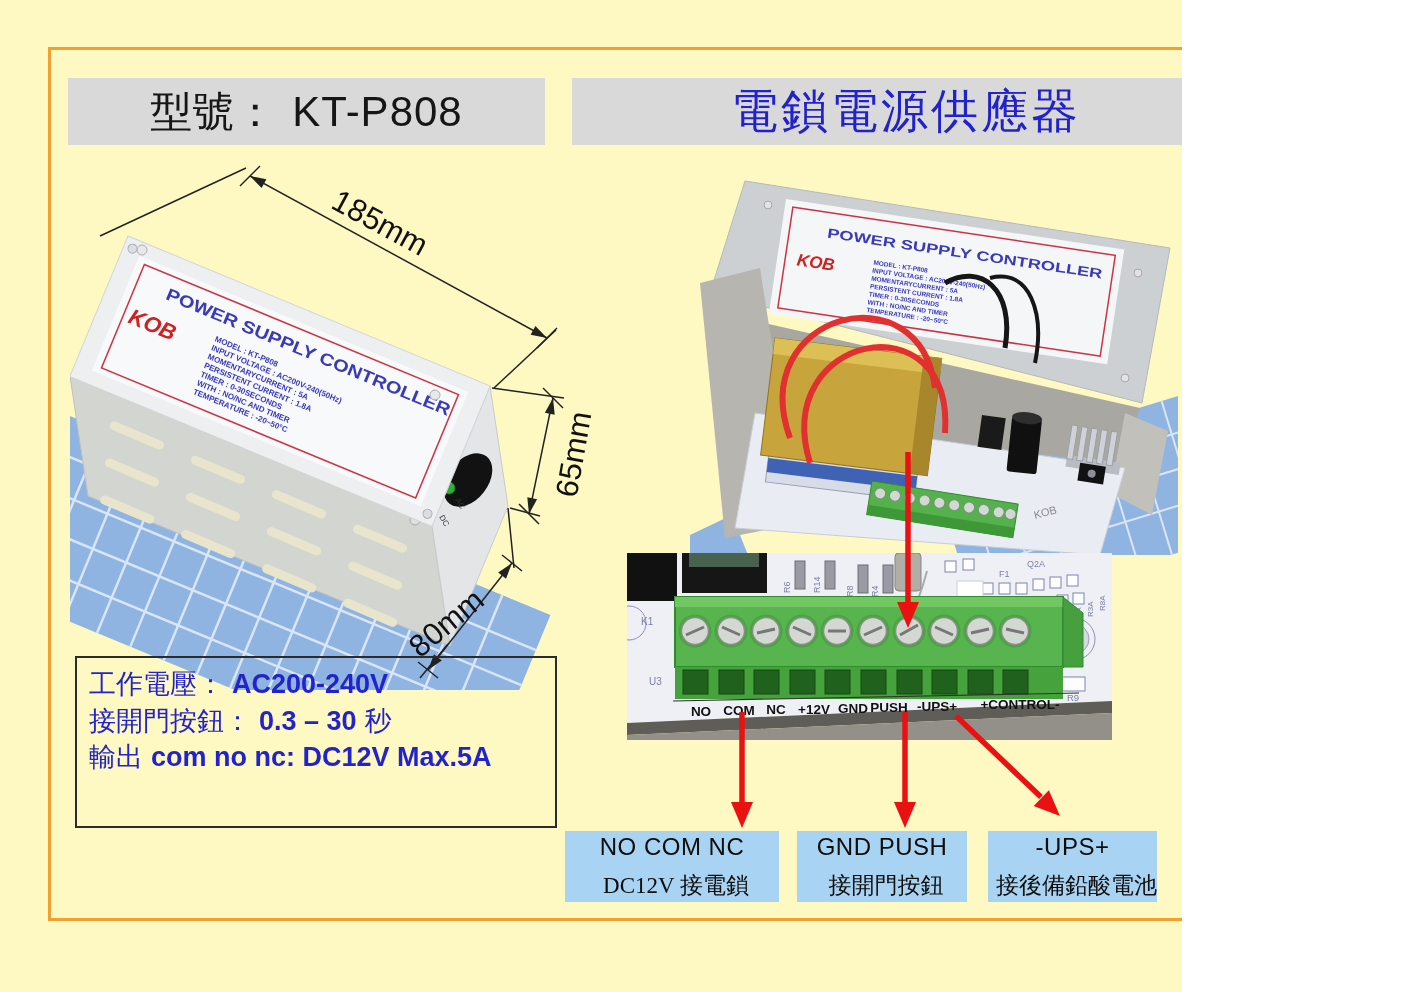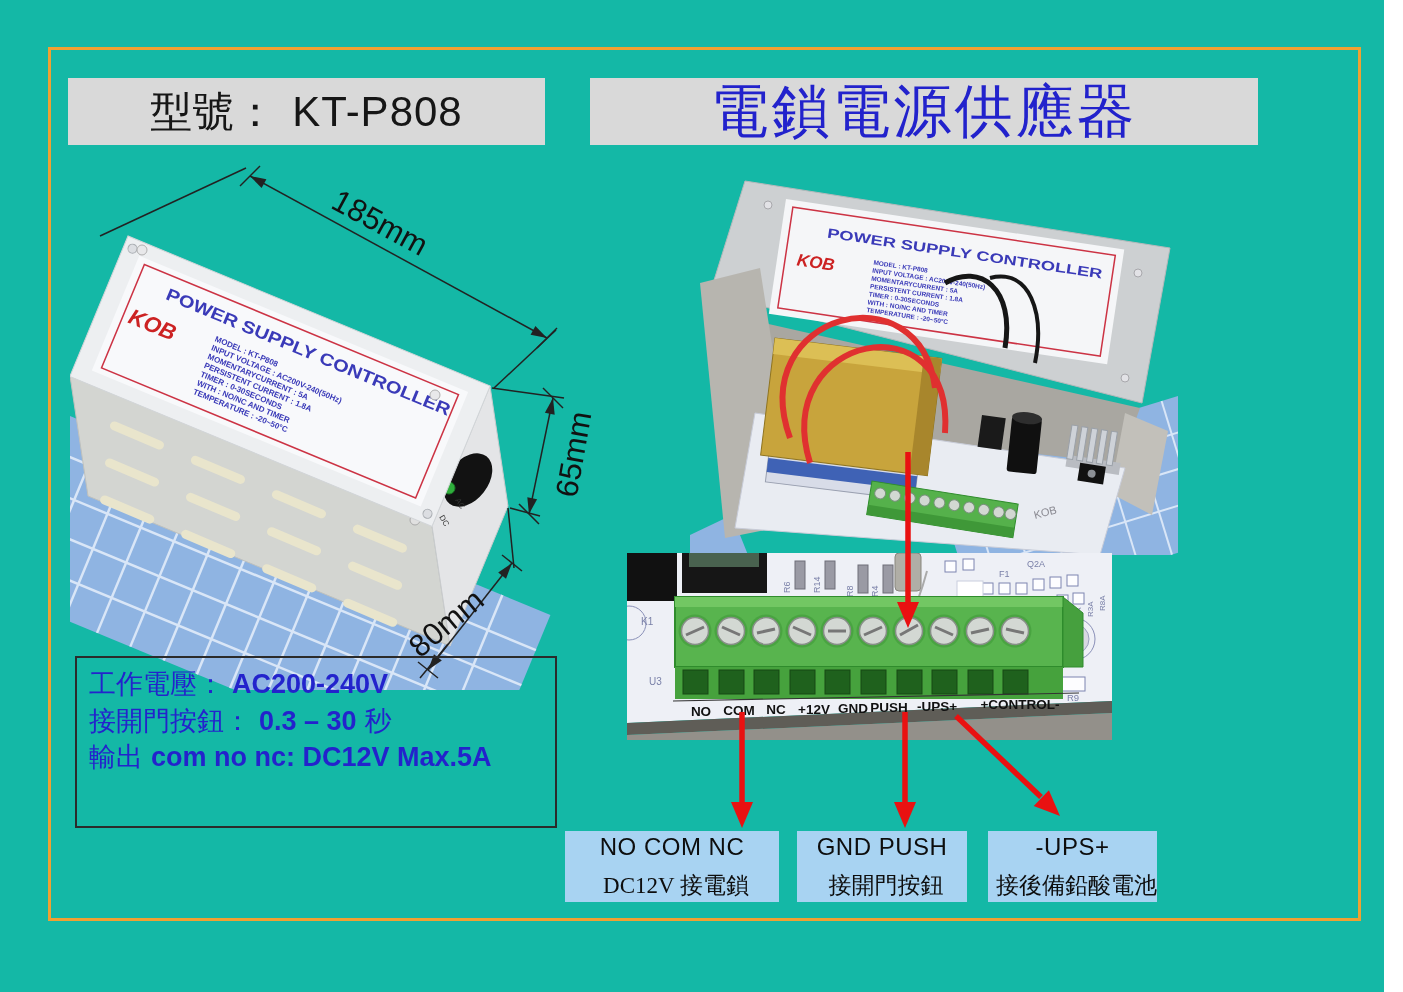--- a/index.html
+++ b/index.html
@@ -1,24 +1,24 @@
 <!DOCTYPE html>
 <html><head>
 <meta charset="utf-8">
 <style>
   html,body { margin:0; padding:0; background:#ffffff; }
-  .canvas { position:relative; width:1384px; height:992px; background:#14b8a6; overflow:hidden;
+  .canvas { position:relative; width:1182px; height:992px; background:#fef9c3; overflow:hidden;
             font-family:"Liberation Sans", sans-serif; }
   .frame { position:absolute; left:48px; top:47px; width:1313px; height:874px;
            border:3px solid #f0a132; box-sizing:border-box; }
   .hdr { position:absolute; background:#d9d9d9; display:flex; align-items:center; justify-content:center; }
   .hdr-model { left:68px; top:78px; width:477px; height:67px; font-size:42px; color:#161616; }
   .hdr-model .zh { font-family:"Liberation Serif", serif; margin-right:16px; }
   .hdr-model .en { font-family:Liberation Sans, sans-serif; letter-spacing:1px; }
-  .hdr-title { left:590px; top:78px; width:668px; height:67px; font-size:58px; color:#2222cc;
+  .hdr-title { left:572px; top:78px; width:668px; height:67px; font-size:47px; color:#2222cc;
                font-family:"Liberation Serif", serif; letter-spacing:3px; }
   .photo { position:absolute; }
   #photo-device { left:70px; top:158px; }
   #photo-open { left:690px; top:163px; }
   #photo-closeup { left:627px; top:553px; }
   .spec-box { position:absolute; left:75px; top:656px; width:482px; height:172px;
               border:2px solid #2b2b2b; box-sizing:border-box; padding:8px 0 0 12px; }
   .spec-line { font-size:27px; color:#2323cc; line-height:1.36; white-space:nowrap; }
   .spec-line .zh { font-family:"Liberation Serif", serif; }
   .spec-line .lat { font-weight:bold; }

